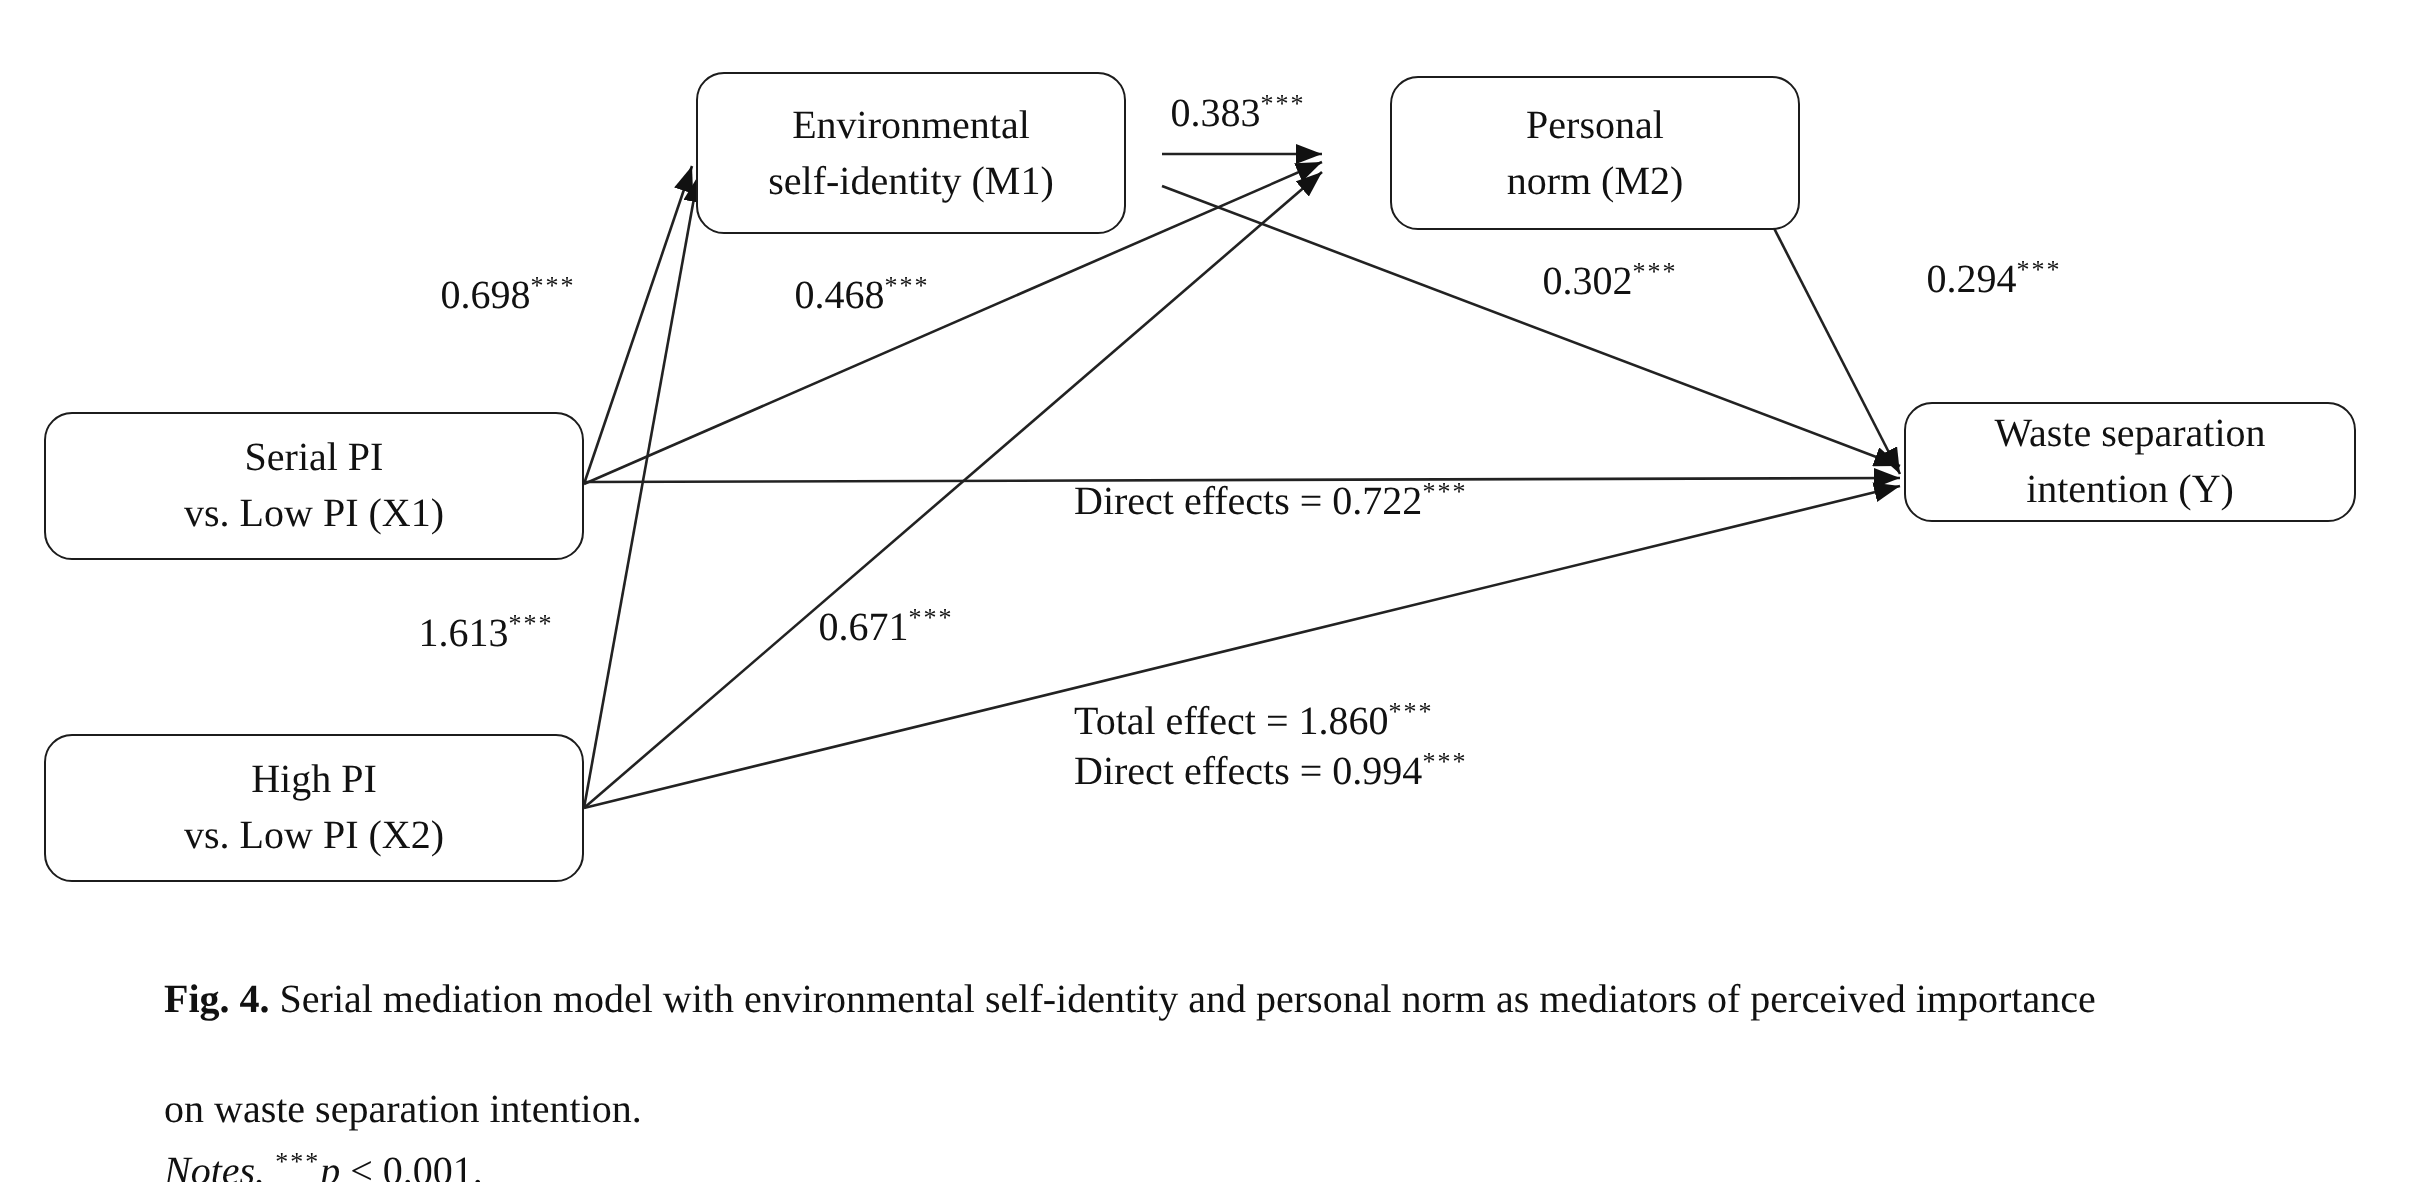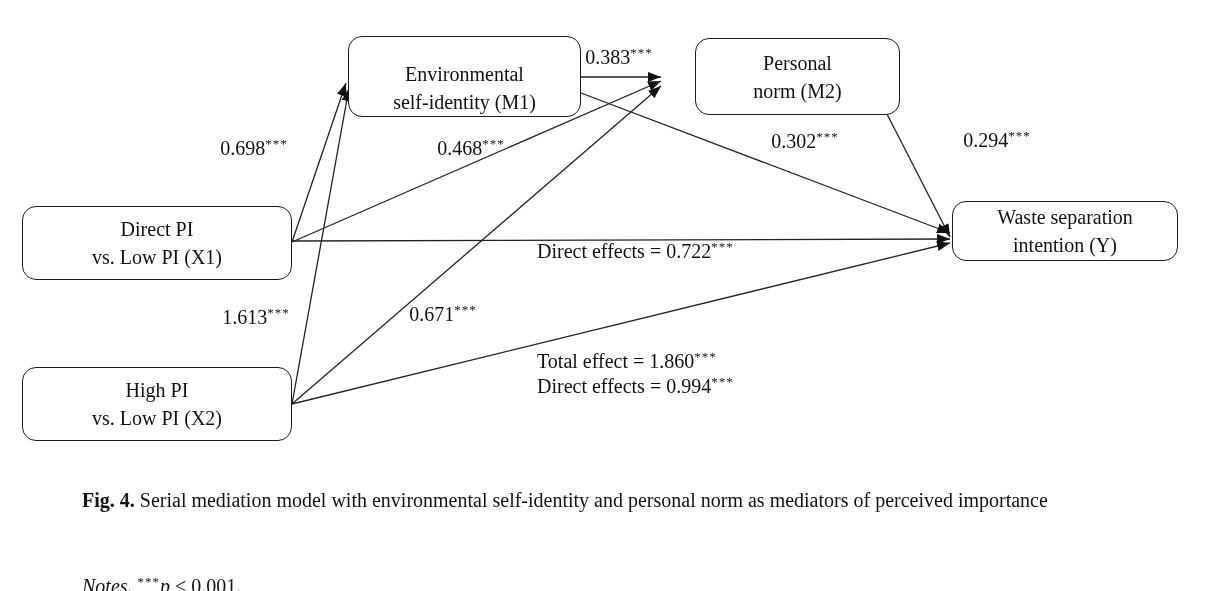--- a/index.html
+++ b/index.html
@@ -70,52 +70,52 @@
     <line x1="292" y1="404" x2="349" y2="88" stroke="#222" stroke-width="1.3" marker-end="url(#ah)"></line>
     <line x1="292" y1="242" x2="661" y2="81" stroke="#222" stroke-width="1.3" marker-end="url(#ah)"></line>
     <line x1="292" y1="404" x2="661" y2="86" stroke="#222" stroke-width="1.3" marker-end="url(#ah)"></line>
     <line x1="581" y1="77" x2="661" y2="77" stroke="#222" stroke-width="1.3" marker-end="url(#ah)"></line>
     <line x1="581" y1="93" x2="950" y2="233" stroke="#222" stroke-width="1.3" marker-end="url(#ah)"></line>
     <line x1="868" y1="77" x2="950" y2="237" stroke="#222" stroke-width="1.3" marker-end="url(#ah)"></line>
     <line x1="292" y1="241" x2="950" y2="239" stroke="#222" stroke-width="1.3" marker-end="url(#ah)"></line>
     <line x1="292" y1="404" x2="950" y2="243" stroke="#222" stroke-width="1.3" marker-end="url(#ah)"></line>
   </svg>
 
-  <div class="node" style="left:348px; top:36px; width:233px; height:81px;justify-content:flex-end;">
+  <div class="node" style="left:348px; top:36px; width:215px; height:81px;">
     <span>Environmental</span>
     <span>self-identity (M1)</span>
   </div>
 
   <div class="node" style="left:663px; top:38px; width:205px; height:77px;margin-left:32px;">
     <span>Personal</span>
     <span>norm (M2)</span>
   </div>
 
   <div class="node" style="left:22px; top:206px; width:270px; height:74px;">
-    <span>Direct PI</span>
+    <span>Serial PI</span>
     <span>vs. Low PI (X1)</span>
   </div>
 
   <div class="node" style="left:22px; top:367px; width:270px; height:74px;">
     <span>High PI</span>
     <span>vs. Low PI (X2)</span>
   </div>
 
   <div class="node" style="left:952px; top:201px; width:226px; height:60px;">
     <span>Waste separation</span>
     <span>intention (Y)</span>
   </div>
 
   <div class="coef" style="left:254px; top:137px;">
     <span>0.698</span><sup class="sig">***</sup>
   </div>
-  <div class="coef" style="left:256px; top:306px;">
+  <div class="coef" style="left:243px; top:306px;">
     <span>1.613</span><sup class="sig">***</sup>
   </div>
-  <div class="coef" style="left:431px; top:137px;margin-left:40px;">
+  <div class="coef" style="left:431px; top:137px;">
     <span>0.468</span><sup class="sig">***</sup>
   </div>
   <div class="coef" style="left:443px; top:303px;">
     <span>0.671</span><sup class="sig">***</sup>
   </div>
   <div class="coef" style="left:619px; top:46px;">
     <span>0.383</span><sup class="sig">***</sup>
   </div>
   <div class="coef" style="left:805px; top:130px;">
     <span>0.302</span><sup class="sig">***</sup>
@@ -130,17 +130,20 @@
   <div class="effect" style="left:537px; top:350px;">
     <span>Total effect = 1.860</span><sup class="sig">***</sup>
   </div>
   <div class="effect" style="left:537px; top:375px;">
     <span>Direct effects = 0.994</span><sup class="sig">***</sup>
   </div>
 
   <div class="caption-line" style="top:466px;">
     <span class="fig-label">Fig. 4.</span><span> Serial mediation model with environmental self-identity and personal norm as mediators of perceived importance</span>
   </div>
+  <div class="caption-line" style="top:521px;">
+    <span>on waste separation intention.</span>
+  </div>
   <div class="caption-line" style="top:552px;">
     <span class="ital">Notes. </span><sup class="sig">***</sup><span class="ital">p</span><span> &lt; 0.001.</span>
   </div>
 
 </div>
 
 </body></html>

